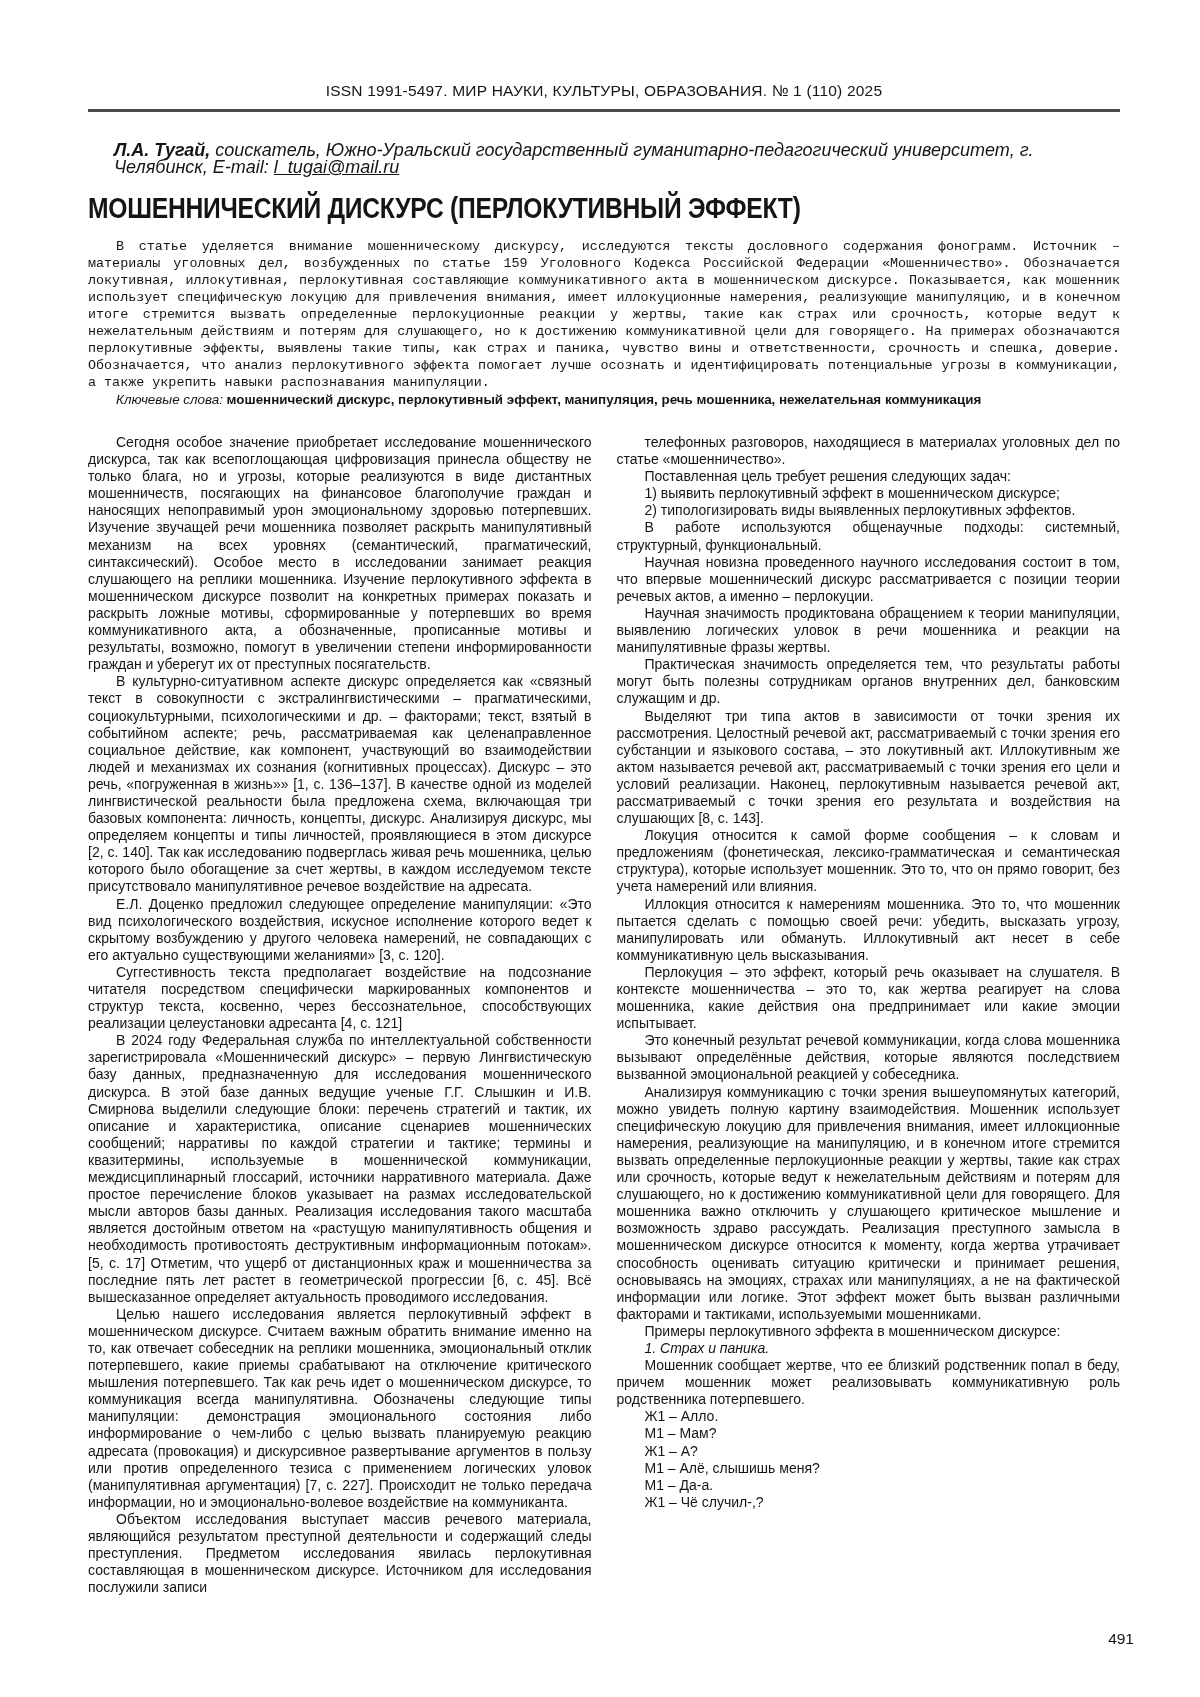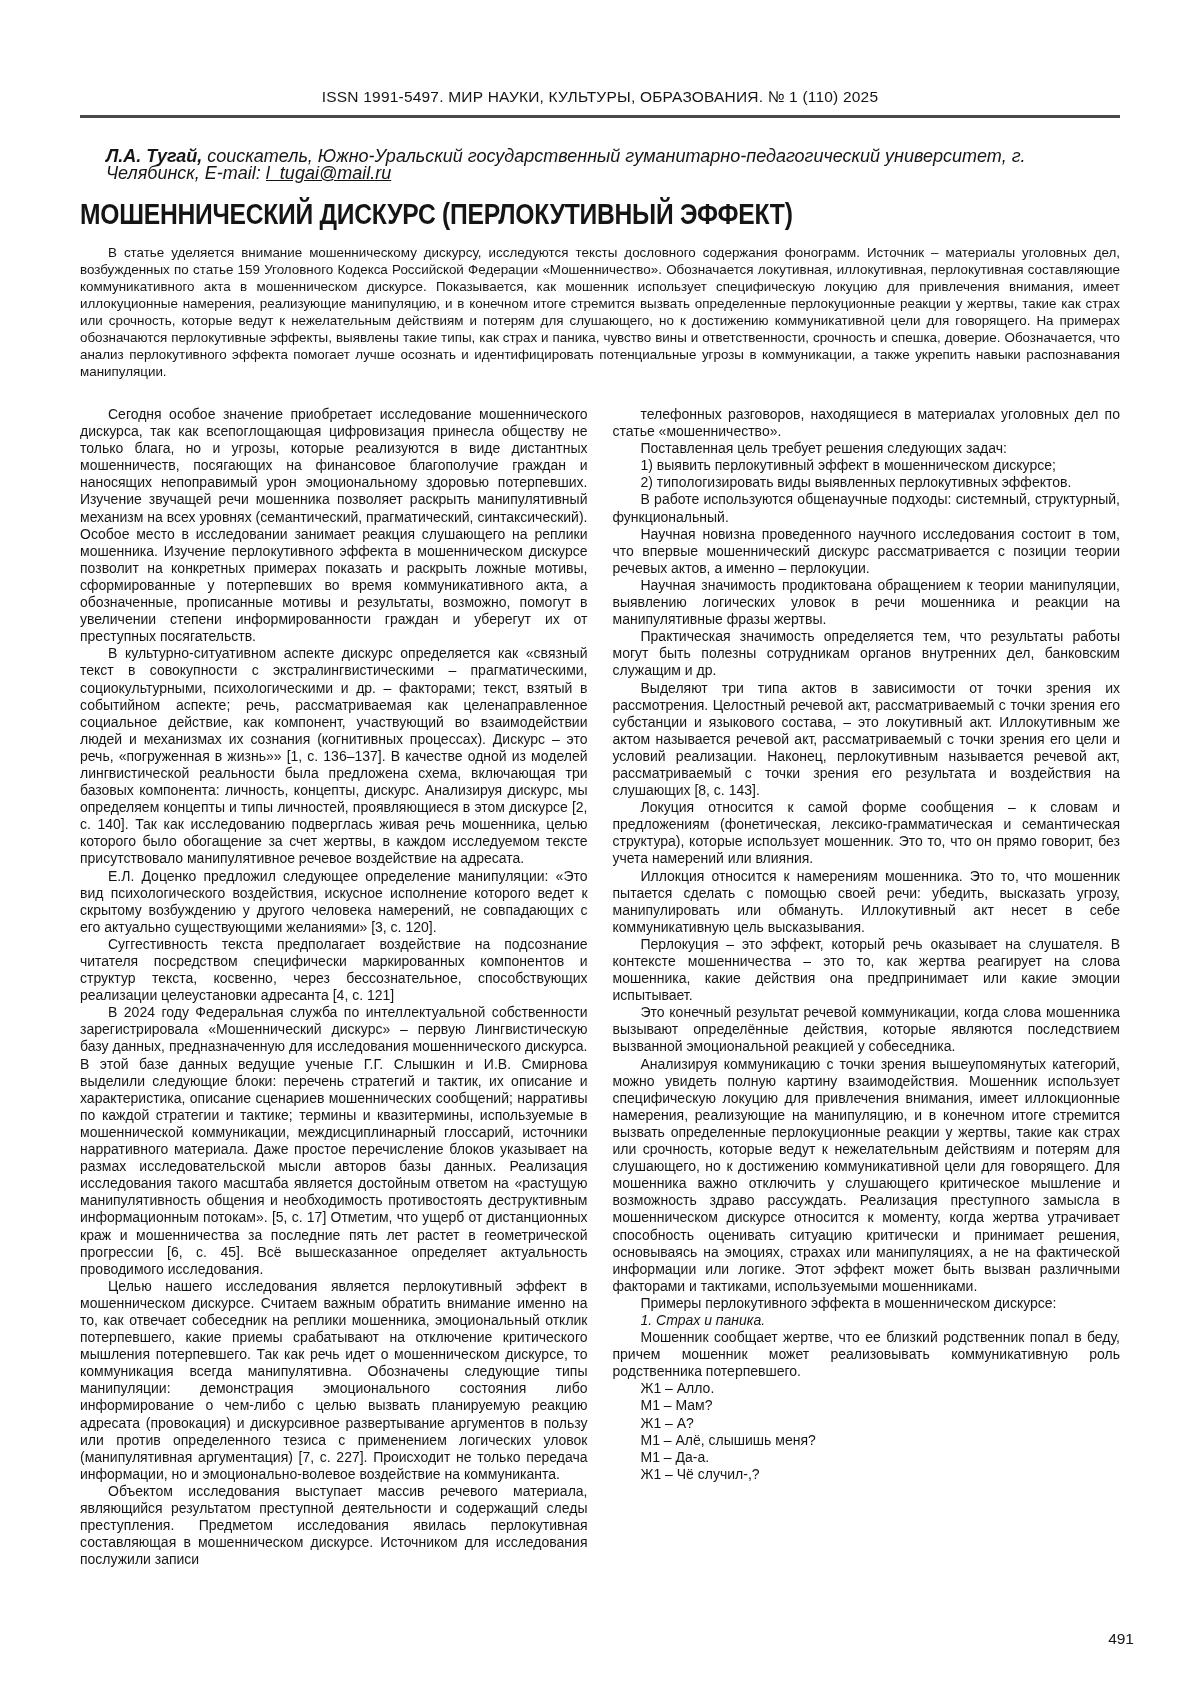--- a/index.html
+++ b/index.html
@@ -5,21 +5,21 @@
   html,body{margin:0;padding:0;background:#e8e8e8;}
   .page{
     position:relative;
     width:1200px;height:1697px;
     margin:0 auto;
     background:#ffffff;
     font-family:"Liberation Sans","DejaVu Sans",sans-serif;
     color:#151515;
     overflow:hidden;
   }
-  .content{padding:14px 80px;}
+  .content{padding:8px 80px;margin-left:8px;}
   .journal-header{
     padding-top:74px;
     text-align:center;
     font-size:15.5px;
     letter-spacing:0.2px;
     font-weight:400;
   }
   .header-rule{
     margin:9px 0 0 0;
     height:3px;
@@ -43,20 +43,21 @@
     transform:scaleX(0.85);
     transform-origin:left center;
     white-space:nowrap;
   }
   .abstract{
     margin-top:13px;
     font-size:13.4px;
     line-height:17px;
     text-align:justify;
     text-indent:28px;
+    font-family:Liberation Mono, monospace;
   }
   .keywords-line{
     font-size:13.4px;
     line-height:17px;
     text-indent:28px;
     text-align:justify;
     margin-top:0;
   }
   .kw-label{font-style:italic;}
   .kw-text{font-weight:bold;}
@@ -95,20 +96,21 @@
 
     <div class="journal-header">ISSN 1991-5497. МИР НАУКИ, КУЛЬТУРЫ, ОБРАЗОВАНИЯ.  № 1 (110) 2025</div>
     <hr class="header-rule">
 
     <div class="author-line"><span class="author-name">Л.А. Тугай,</span><span> соискатель, Южно-Уральский государственный гуманитарно-педагогический университет, г. Челябинск, E-mail: </span><span class="author-email">l_tugai@mail.ru</span></div>
 
     <div class="article-title">МОШЕННИЧЕСКИЙ ДИСКУРС (ПЕРЛОКУТИВНЫЙ ЭФФЕКТ)</div>
 
     <div class="abstract">В статье уделяется внимание мошенническому дискурсу, исследуются тексты дословного содержания фонограмм. Источник – материалы уголовных дел, возбужденных по статье 159 Уголовного Кодекса Российской Федерации «Мошенничество». Обозначается локутивная, иллокутивная, перлокутивная составляющие коммуникативного акта в мошенническом дискурсе. Показывается, как мошенник использует специфическую локуцию для привлечения внимания, имеет иллокуционные намерения, реализующие манипуляцию, и в конечном итоге стремится вызвать определенные перлокуционные реакции у жертвы, такие как страх или срочность, которые ведут к нежелательным действиям и потерям для слушающего, но к достижению коммуникативной цели для говорящего. На примерах обозначаются перлокутивные эффекты, выявлены такие типы, как страх и паника, чувство вины и ответственности, срочность и спешка, доверие. Обозначается, что анализ перлокутивного эффекта помогает лучше осознать и идентифицировать потенциальные угрозы в коммуникации, а также укрепить навыки распознавания манипуляции.</div>
 
+    <p class="keywords-line"><span class="kw-label">Ключевые слова: </span><span class="kw-text">мошеннический дискурс, перлокутивный эффект, манипуляция, речь мошенника, нежелательная коммуникация</span></p>
 
     <div class="columns">
       <div class="col">
           <p class="para normal">Сегодня особое значение приобретает исследование мошеннического дискурса, так как всепоглощающая цифровизация принесла обществу не только блага, но и угрозы, которые реализуются в виде дистантных мошенничеств, посягающих на финансовое благополучие граждан и наносящих непоправимый урон эмоциональному здоровью потерпевших. Изучение звучащей речи мошенника позволяет раскрыть манипулятивный механизм на всех уровнях (семантический, прагматический, синтаксический). Особое место в исследовании занимает реакция слушающего на реплики мошенника. Изучение перлокутивного эффекта в мошенническом дискурсе позволит на конкретных примерах показать и раскрыть ложные мотивы, сформированные у потерпевших во время коммуникативного акта, а обозначенные, прописанные мотивы и результаты, возможно, помогут в увеличении степени информированности граждан и уберегут их от преступных посягательств.</p>
           <p class="para normal">В культурно-ситуативном аспекте дискурс определяется как «связный текст в совокупности с экстралингвистическими – прагматическими, социокультурными, психологическими и др. – факторами; текст, взятый в событийном аспекте; речь, рассматриваемая как целенаправленное социальное действие, как компонент, участвующий во взаимодействии людей и механизмах их сознания (когнитивных процессах). Дискурс – это речь, «погруженная в жизнь»» [1, с. 136–137]. В качестве одной из моделей лингвистической реальности была предложена схема, включающая три базовых компонента: личность, концепты, дискурс. Анализируя дискурс, мы определяем концепты и типы личностей, проявляющиеся в этом дискурсе [2, с. 140]. Так как исследованию подверглась живая речь мошенника, целью которого было обогащение за счет жертвы, в каждом исследуемом тексте присутствовало манипулятивное речевое воздействие на адресата.</p>
           <p class="para normal">Е.Л. Доценко предложил следующее определение манипуляции: «Это вид психологического воздействия, искусное исполнение которого ведет к скрытому возбуждению у другого человека намерений, не совпадающих с его актуально существующими желаниями» [3, с. 120].</p>
           <p class="para normal">Суггестивность текста предполагает воздействие на подсознание читателя посредством специфически маркированных компонентов и структур текста, косвенно, через бессознательное, способствующих реализации целеустановки адресанта [4, с. 121]</p>
           <p class="para normal">В 2024 году Федеральная служба по интеллектуальной собственности зарегистрировала «Мошеннический дискурс» – первую Лингвистическую базу данных, предназначенную для исследования мошеннического дискурса. В этой базе данных ведущие ученые Г.Г. Слышкин и И.В. Смирнова выделили следующие блоки: перечень стратегий и тактик, их описание и характеристика, описание сценариев мошеннических сообщений; нарративы по каждой стратегии и тактике; термины и квазитермины, используемые в мошеннической коммуникации, междисциплинарный глоссарий, источники нарративного материала. Даже простое перечисление блоков указывает на размах исследовательской мысли авторов базы данных. Реализация исследования такого масштаба является достойным ответом на «растущую манипулятивность общения и необходимость противостоять деструктивным информационным потокам». [5, с. 17] Отметим, что ущерб от дистанционных краж и мошенничества за последние пять лет растет в геометрической прогрессии [6, с. 45]. Всё вышесказанное определяет актуальность проводимого исследования.</p>
           <p class="para normal">Целью нашего исследования является перлокутивный эффект в мошенническом дискурсе. Считаем важным обратить внимание именно на то, как отвечает собеседник на реплики мошенника, эмоциональный отклик потерпевшего, какие приемы срабатывают на отключение критического мышления потерпевшего. Так как речь идет о мошенническом дискурсе, то коммуникация всегда манипулятивна. Обозначены следующие типы манипуляции: демонстрация эмоционального состояния либо информирование о чем-либо с целью вызвать планируемую реакцию адресата (провокация) и дискурсивное развертывание аргументов в пользу или против определенного тезиса с применением логических уловок (манипулятивная аргументация) [7, с. 227]. Происходит не только передача информации, но и эмоционально-волевое воздействие на коммуниканта.</p>
           <p class="para normal">Объектом исследования выступает массив речевого материала, являющийся результатом преступной деятельности и содержащий следы преступления. Предметом исследования явилась перлокутивная составляющая в мошенническом дискурсе. Источником для исследования послужили записи</p>

